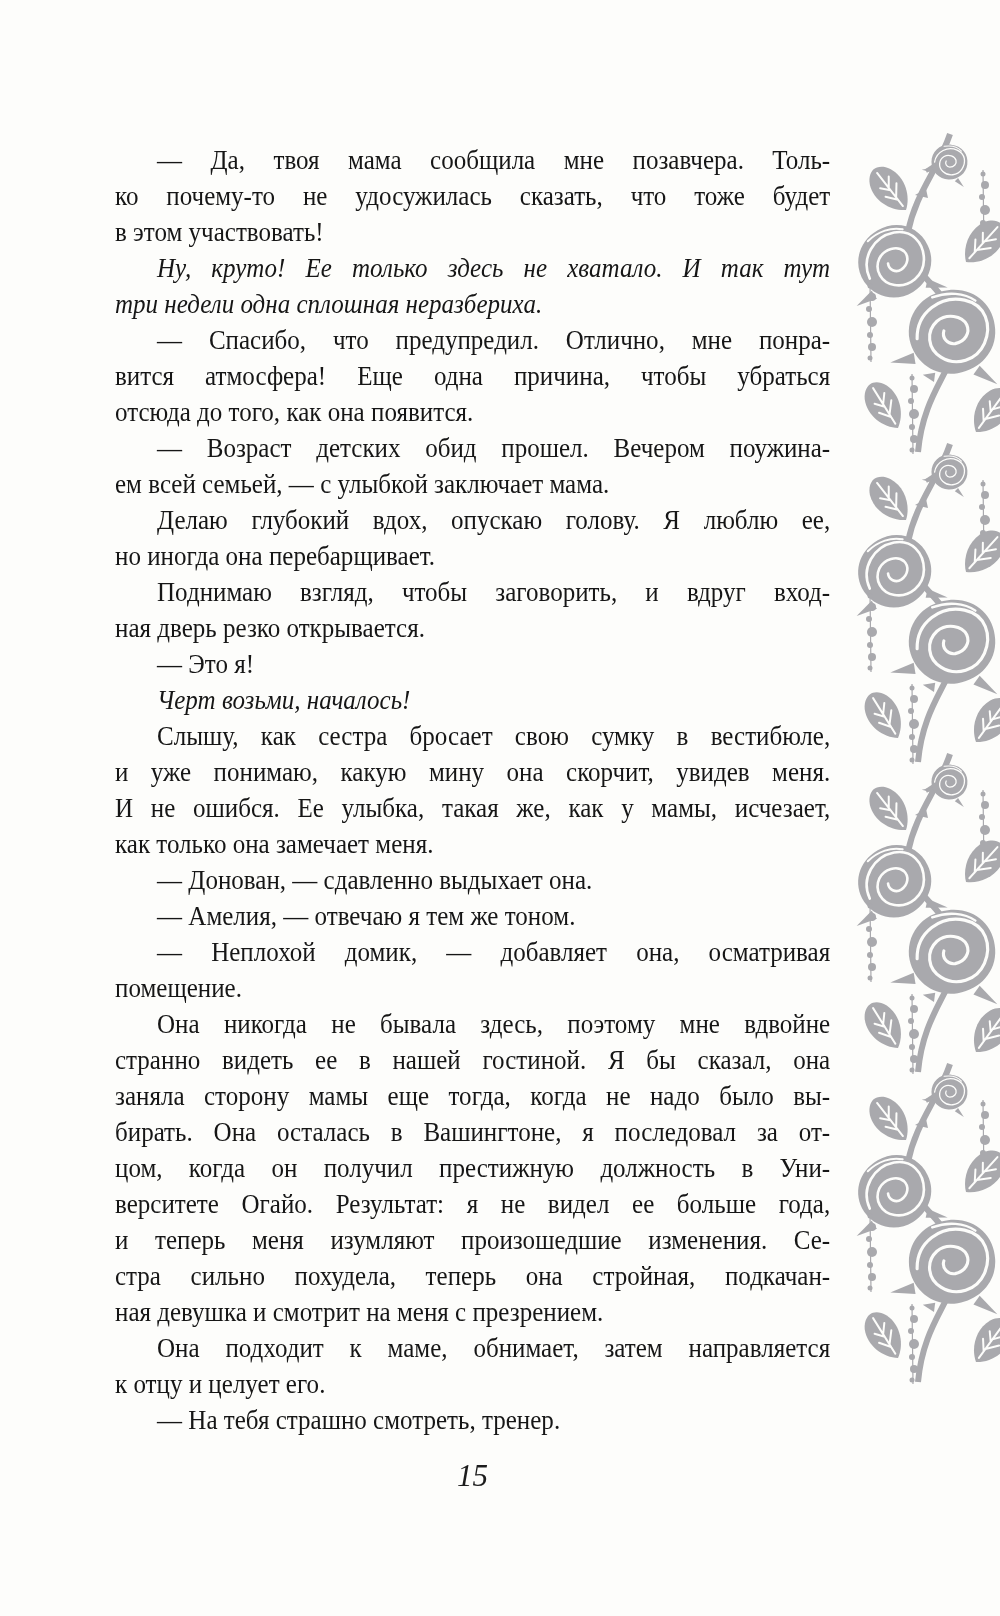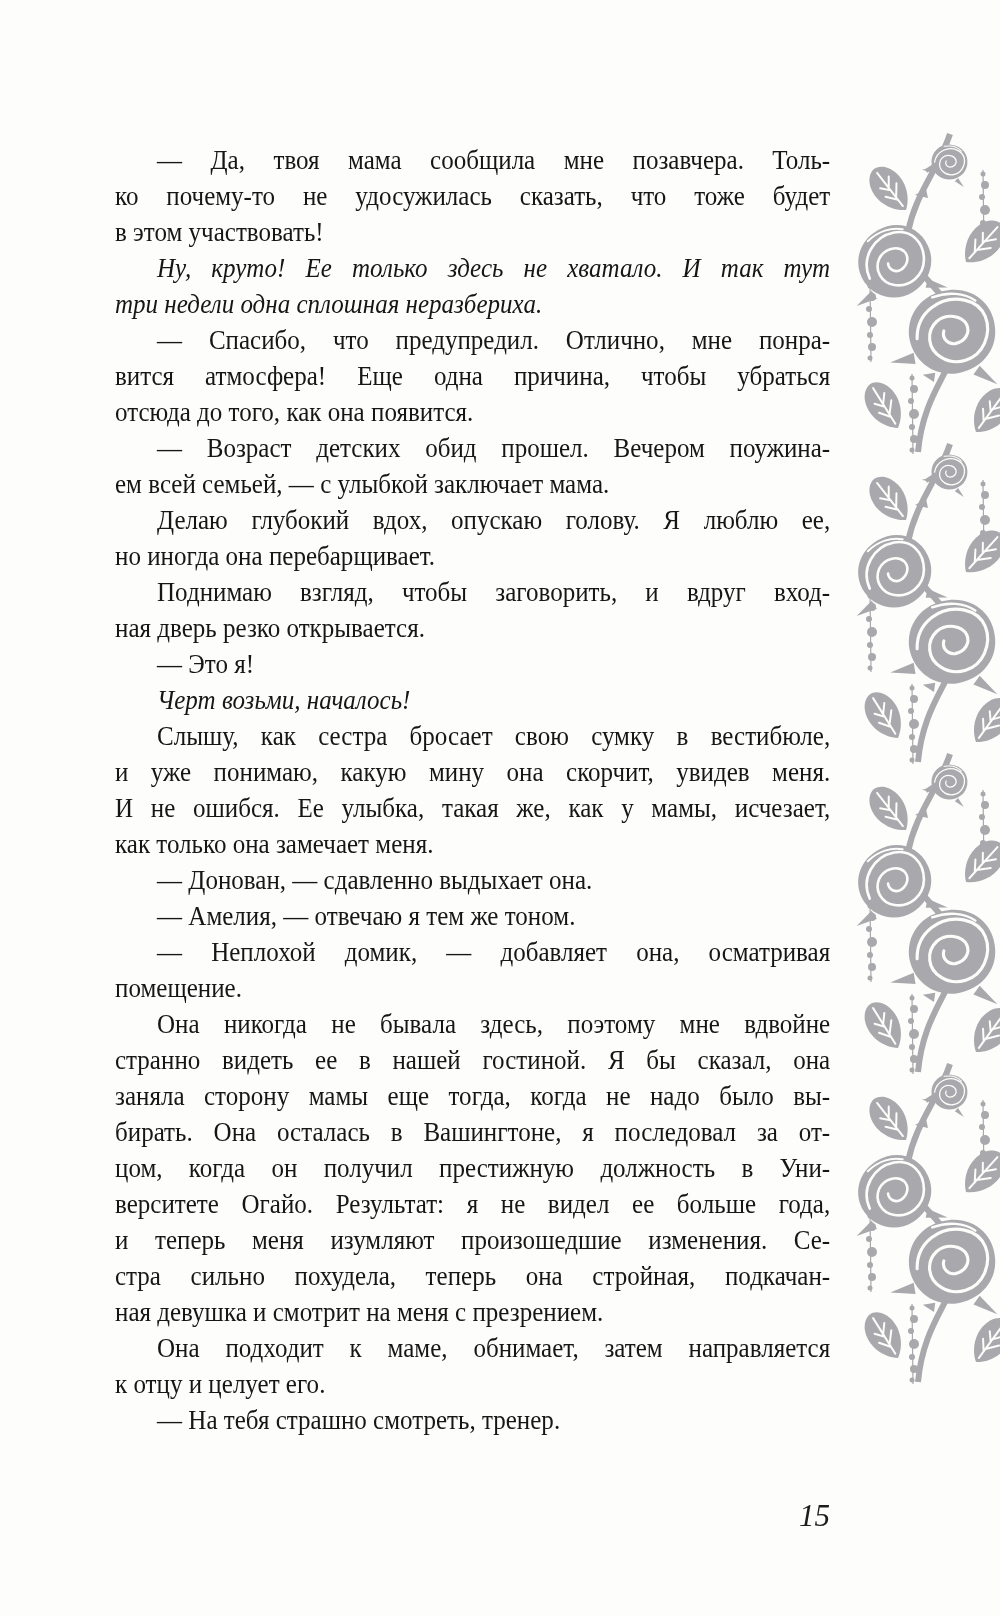--- a/index.html
+++ b/index.html
@@ -44,25 +44,24 @@
     text-align: justify;
     text-align-last: justify;
   }
   .line.first { text-indent: 47px; }
   .line.last { text-align-last: left; }
   .page-number {
     position: absolute;
     left: 115px;
     top: 1458px;
     width: 715px;
-    text-align: right;
+    text-align: center;
     font-size: 31px;
     font-style: italic;
     color: #1c1c1c;
-    margin-top: 40px;
   }
 </style>
 </head>
 <body>
 
 <div class="page">
 
   <svg class="ornament" width="150" height="1616" viewBox="0 0 150 1616" aria-hidden="true">
     <defs>
       <g id="rose">

